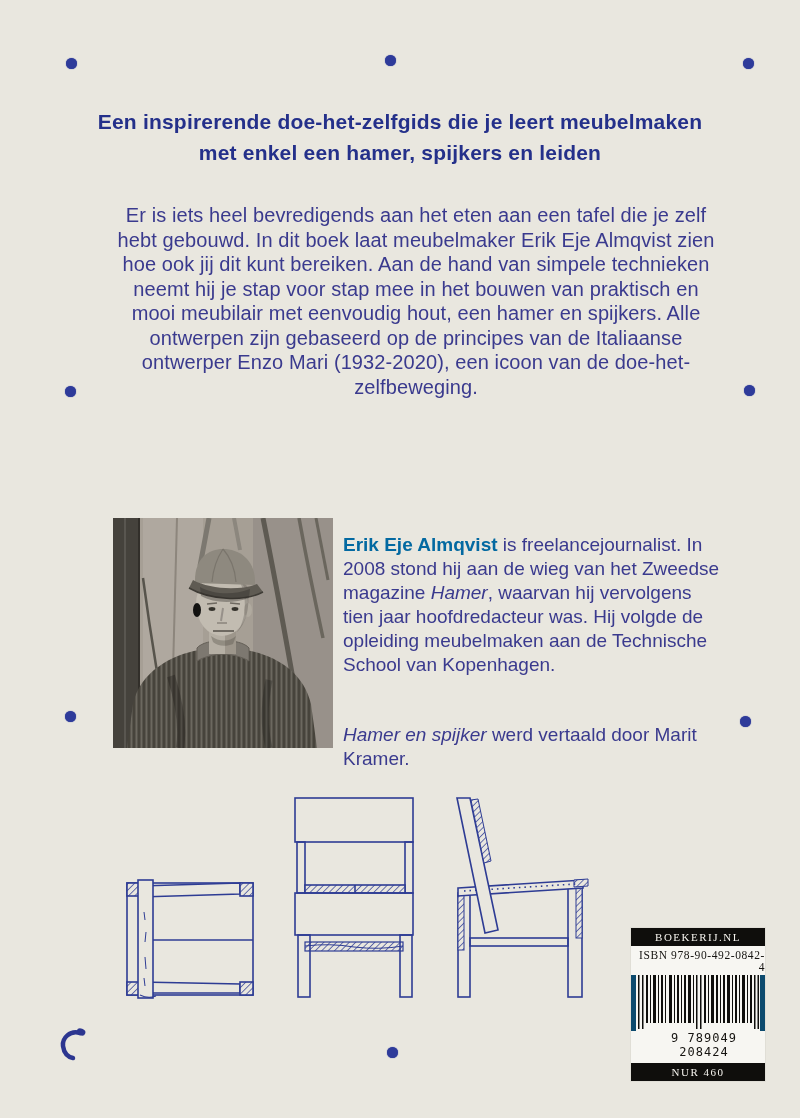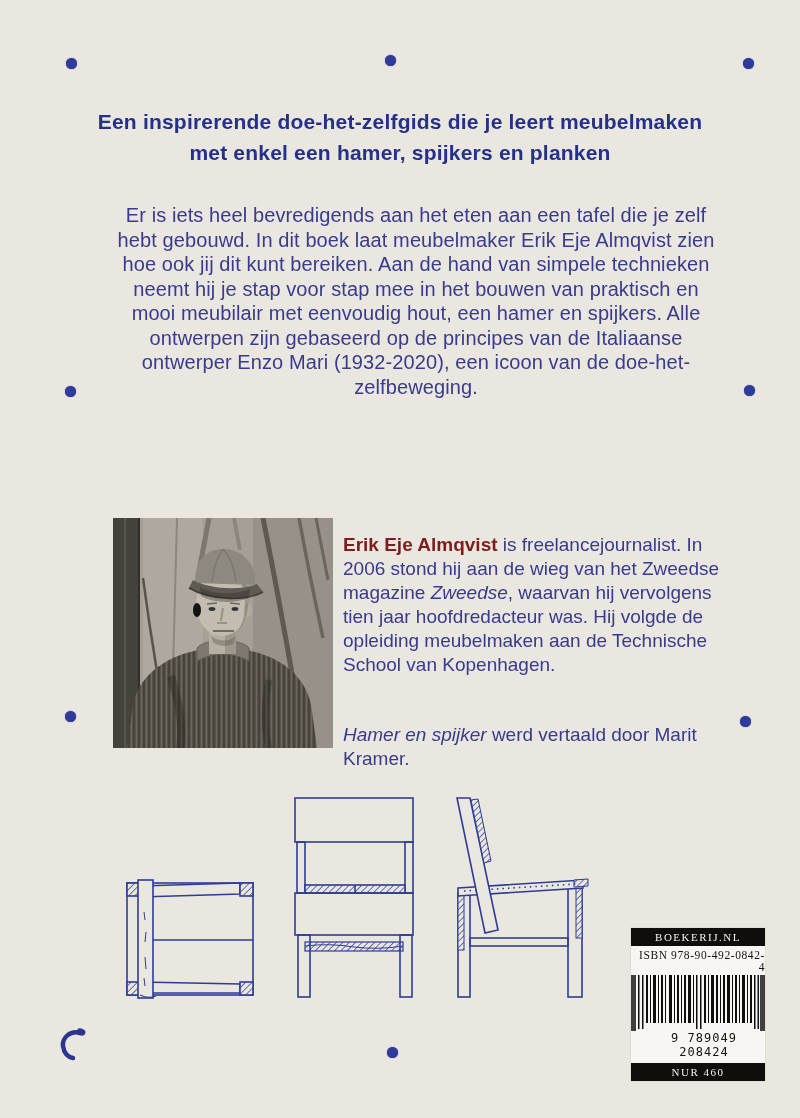--- a/index.html
+++ b/index.html
@@ -15,28 +15,28 @@
   .headline{
     position:absolute;left:60px;top:106px;width:680px;text-align:center;
     color:#24308a;font-weight:bold;font-size:21px;line-height:31px;letter-spacing:0.2px;
   }
   .body-text{
     color:#3a3a8e;font-size:20px;line-height:24.5px;letter-spacing:0.1px;text-align:center;
   }
   .para1{position:absolute;left:113px;top:183px;width:606px;}
   .para2{position:absolute;left:113px;top:399px;width:606px;}
   .bio{position:absolute;left:343px;top:514px;width:377px;font-size:19px;line-height:24px;color:#3a3a8e;}
-  .bio .name{font-weight:bold;color:#7f1d1d;margin-top:44px;}
+  .bio .name{font-weight:bold;color:#0369a1;margin-top:44px;}
   .translator{position:absolute;left:343px;top:704px;width:377px;font-size:19px;line-height:24px;color:#3a3a8e;}
   .ital{font-style:italic;}
   .photo{position:absolute;left:113px;top:518px;width:220px;height:230px;}
   .drawings{position:absolute;left:108px;top:782px;width:515px;height:235px;}
   .nail-squiggle{position:absolute;left:55px;top:1018px;width:36px;height:46px;}
   
-  .barcode-block{position:absolute;left:631px;top:928px;width:134px;background:#404040;box-shadow:0 0 0 1px #e0ded6;}
+  .barcode-block{position:absolute;left:631px;top:928px;width:134px;background:#0c4a6e;box-shadow:0 0 0 1px #e0ded6;}
   .bb-bar{background:#0f0e0c;color:#f5f3ee;text-align:center;height:18px;line-height:18px;
     font-family:"Liberation Serif", serif;font-size:11px;letter-spacing:1.5px;}
   .bb-isbn{color:#151310;text-align:right;font-family:"Liberation Serif", serif;
     font-size:11.5px;letter-spacing:0.6px;padding:3px 0 2px 8px;background:#f7f6f2;}
   .bb-bars{display:block;margin:0 auto;background:#f7f6f2;}
   .bb-digits{color:#151310;text-align:center;font-family:"DejaVu Sans Mono", monospace;
     font-size:12px;letter-spacing:1px;padding:0 0 4px 12px;background:#f7f6f2;}
 </style>
 </head>
 <body>
@@ -47,21 +47,21 @@
   <div class="dot" style="left:385px;top:55px"></div>
   <div class="dot" style="left:743px;top:58px"></div>
   <div class="dot" style="left:65px;top:386px"></div>
   <div class="dot" style="left:744px;top:385px"></div>
   <div class="dot" style="left:65px;top:711px"></div>
   <div class="dot" style="left:740px;top:716px"></div>
   <div class="dot" style="left:387px;top:1047px"></div>
 
   <div class="headline">
     <div>Een inspirerende doe-het-zelfgids die je leert meubelmaken</div>
-    <div>met enkel een hamer, spijkers en planken</div>
+    <div>met enkel een hamer, spijkers en leiden</div>
   </div>
 
   <p class="body-text para1">Er is iets heel bevredigends aan het eten aan een tafel die je zelf hebt gebouwd. In dit boek laat meubelmaker Erik Eje Almqvist zien hoe ook jij dit kunt bereiken. Aan de hand van simpele technieken neemt hij je stap voor stap mee in het bouwen van praktisch en mooi meubilair met eenvoudig hout, een hamer en spijkers. Alle ontwerpen zijn gebaseerd op de principes van de Italiaanse ontwerper Enzo Mari (1932-2020), een icoon van de doe-het-zelfbeweging.</p>
 
 
   <svg class="photo" viewBox="0 0 220 230">
     <defs>
       <pattern id="ribs" width="5" height="6" patternUnits="userSpaceOnUse">
         <rect width="5" height="6" fill="#57544c"></rect>
         <line x1="1" y1="0" x2="1" y2="6" stroke="#433f37" stroke-width="1.6"></line>
@@ -106,21 +106,21 @@
     <ellipse cx="99" cy="91" rx="3.4" ry="1.9" fill="#34322c"></ellipse>
     <ellipse cx="122" cy="91" rx="3.4" ry="1.9" fill="#34322c"></ellipse>
     <path d="M94,86 L104,85" stroke="#6e6961" stroke-width="1.6"></path>
     <path d="M117,85 L127,86" stroke="#6e6961" stroke-width="1.6"></path>
     <path d="M110,90 L108,103" stroke="#97918a" stroke-width="2"></path>
     <path d="M104,105 L114,105" stroke="#8a847c" stroke-width="1.5"></path>
     <path d="M100,113 L121,113" stroke="#6e6961" stroke-width="2"></path>
     <path d="M98,118 C106,124 116,124 123,118 L120,126 C113,129 104,128 100,124 Z" fill="rgba(80,76,68,0.35)"></path>
   </svg>
 
-  <p class="bio"><span class="name">Erik Eje Almqvist</span><span> is freelancejournalist. In 2006 stond hij aan de wieg van het Zweedse magazine </span><span class="ital">Zweedse</span><span>, waarvan hij vervolgens tien jaar hoofdredacteur was. Hij volgde de opleiding meubelmaken aan de Technische School van Kopenhagen.</span></p>
+  <p class="bio"><span class="name">Erik Eje Almqvist</span><span> is freelancejournalist. In 2008 stond hij aan de wieg van het Zweedse magazine </span><span class="ital">Hamer</span><span>, waarvan hij vervolgens tien jaar hoofdredacteur was. Hij volgde de opleiding meubelmaken aan de Technische School van Kopenhagen.</span></p>
 
   <p class="translator"><span class="ital">Hamer en spijker</span><span> werd vertaald door Marit Kramer.</span></p>
 
   <svg class="drawings" viewBox="0 0 515 235">
     <defs>
       <pattern id="hatch" width="4.5" height="4.5" patternUnits="userSpaceOnUse" patternTransform="rotate(45)">
         <rect width="4.5" height="4.5" fill="#e9e7df"></rect>
         <line x1="0" y1="0" x2="0" y2="4.5" stroke="#2e3c94" stroke-width="1.4"></line>
       </pattern>
     </defs>

